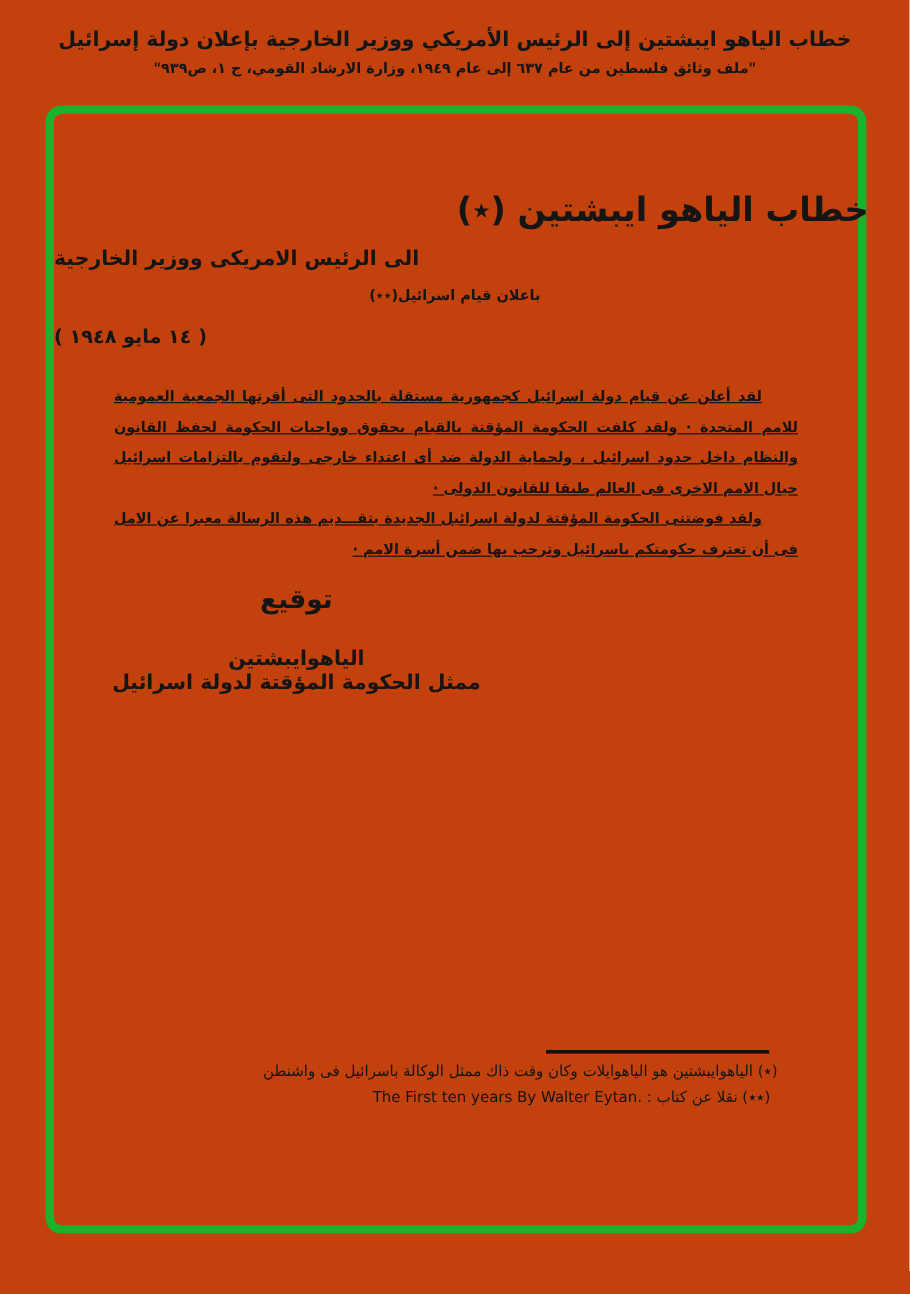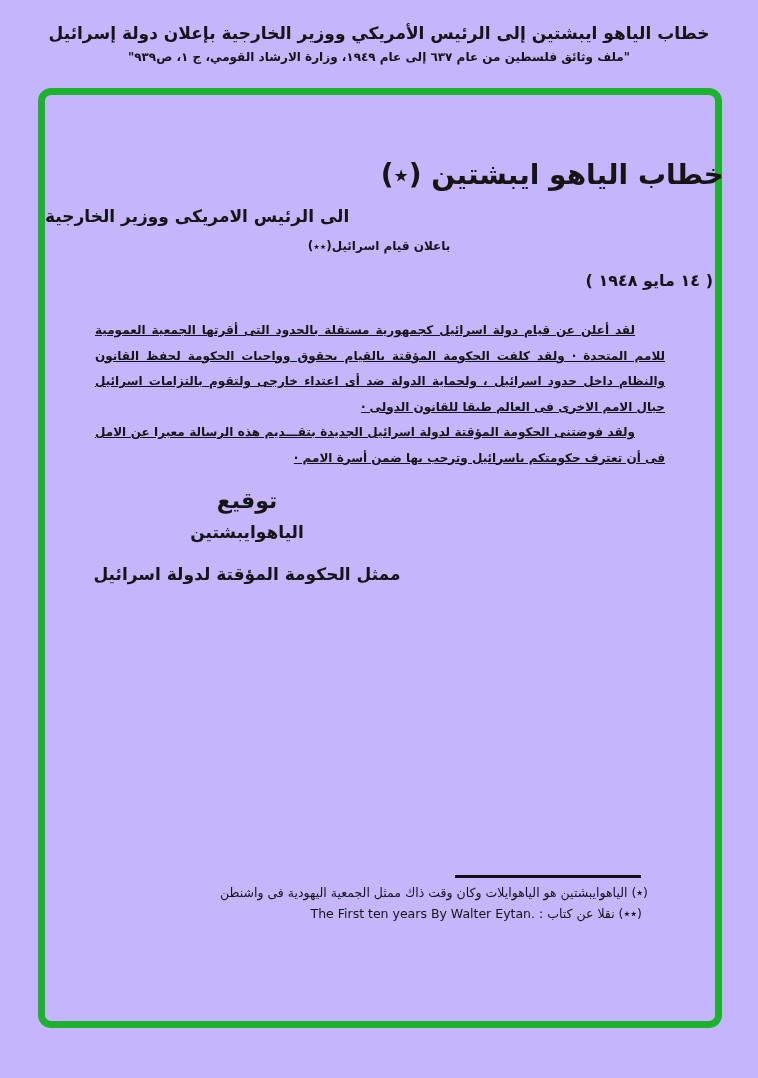--- a/index.html
+++ b/index.html
@@ -1,21 +1,21 @@
 <!DOCTYPE html>
 <html lang="ar"><head>
 <meta charset="utf-8">
 <style>
   * { margin: 0; padding: 0; box-sizing: border-box; }
   html, body { background: #ffffff; }
   .page {
     position: relative;
     width: 758px;
     height: 1078px;
-    background: #c4b5fd;
+    background: #c2410c;
     font-family: "DejaVu Sans", sans-serif;
     color: #151515;
     overflow: hidden;
   }
   .top-header {
     position: absolute;
     top: 20px; left: 0;
     width: 758px;
     text-align: center;
     direction: rtl;
@@ -61,21 +61,21 @@
     width: 668px;
     text-align: center;
     direction: rtl;
     font-size: 12px;
     font-weight: bold;
   }
   .doc-date {
     position: absolute;
     top: 271px; left: 45px;
     width: 668px;
-    text-align: right;
+    text-align: left;
     direction: rtl;
     font-size: 16px;
     font-weight: bold;
   }
   .body-text {
     position: absolute;
     top: 318px; left: 95px;
     width: 570px;
     direction: rtl;
     text-align: justify;
@@ -88,22 +88,22 @@
   .body-text p + p { }
   .signature {
     position: absolute;
     top: 488px; left: 92px;
     width: 310px;
     direction: rtl;
     text-align: center;
     font-weight: bold;
   }
   .sig-label { font-size: 22px; }
-  .sig-name  { font-size: 17px; margin-top: 9px; }
-  .sig-title { font-size: 17px; margin-top: 22px; }
+  .sig-name  { font-size: 17px; margin-top: 26px; }
+  .sig-title { font-size: 17px; margin-top: 0; }
   .fn-rule {
     position: absolute;
     top: 875px; left: 455px;
     width: 186px; height: 3px;
     background: #111111;
   }
   .footnotes {
     position: absolute;
     top: 882px; left: 110px;
     width: 538px;
@@ -142,18 +142,18 @@
 
     <div class="signature">
       <div class="sig-label">توقيع</div>
       <div class="sig-name">الياهوايبشتين</div>
       <div class="sig-title">ممثل الحكومة المؤقتة لدولة اسرائيل</div>
     </div>
 
     <div class="fn-rule"></div>
 
     <div class="footnotes">
-      <div class="fn fn-1">(٭) الياهوايبشتين هو الياهوايلات وكان وقت ذاك ممثل الجمعية اليهودية فى واشنطن</div>
+      <div class="fn fn-1">(٭) الياهوايبشتين هو الياهوايلات وكان وقت ذاك ممثل الوكالة باسرائيل فى واشنطن</div>
       <div class="fn fn-2">(٭٭) نقلا عن كتاب : The First ten years By Walter Eytan.‎</div>
     </div>
   </main>
 
 </div>
 
 </body></html>

